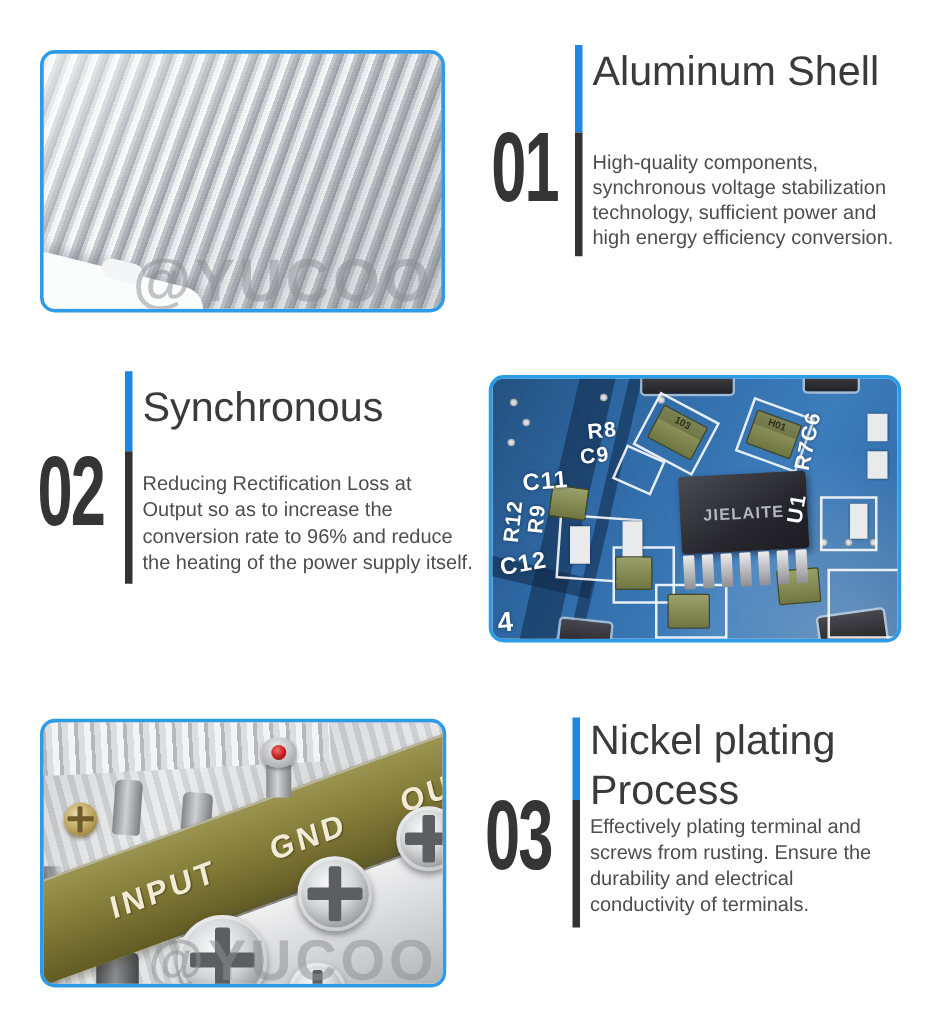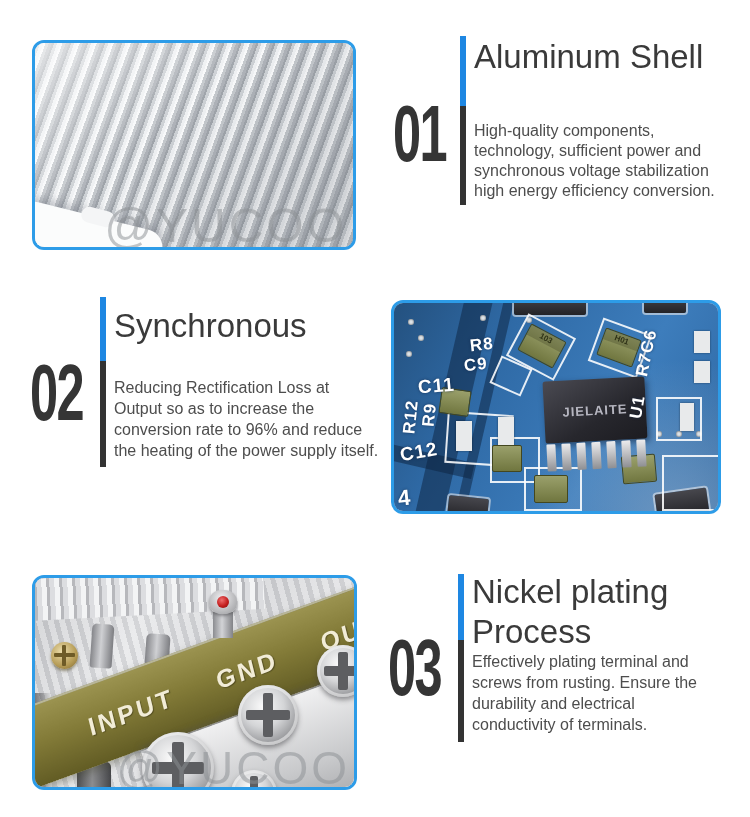--- a/index.html
+++ b/index.html
@@ -5,21 +5,21 @@
   html,body{margin:0;padding:0;background:#fff;}
   .page{position:relative;width:750px;height:817px;background:#fff;overflow:hidden;
         font-family:"Liberation Sans",sans-serif;}
 
   
   .photo{position:absolute;border:3px solid #2d9ce8;border-radius:12px;overflow:hidden;
          box-sizing:border-box;background:#dfe1e4;}
   #photo1{left:32px;top:40px;width:324px;height:210px;}
   #photo2{left:391px;top:300px;width:330px;height:214px;}
   #photo3{left:32px;top:575px;width:325px;height:215px;}
-  .watermark{position:absolute;font-weight:normal;color:rgba(140,143,148,.52);
+  .watermark{position:absolute;font-weight:bold;color:rgba(140,143,148,.52);
              letter-spacing:3px;white-space:nowrap;text-align:center;}
 
   
   .num{position:absolute;font-size:79px;line-height:1;font-weight:bold;color:#353535;
        letter-spacing:-0.03em;transform:scaleX(0.64);transform-origin:0 0;}
   #num1{left:393px;top:94px;}  #num2{left:30px;top:353px;}  #num3{left:388px;top:628px;}
 
   .bar{position:absolute;width:6px;}
   .bar div{width:6px;}
   .bar .blue{background:#1e87e2;}
@@ -140,22 +140,22 @@
     <div class="num" id="num1">01</div>
     <div class="bar" id="bar1">
       <div class="blue"></div>
       <div class="dark"></div>
     </div>
     <div class="title" id="title1">
       <div>Aluminum Shell</div>
     </div>
     <div class="desc" id="desc1">
       <div>High-quality components,</div>
+      <div>synchronous voltage stabilization</div>
       <div>technology, sufficient power and</div>
-      <div>synchronous voltage stabilization</div>
       <div>high energy efficiency conversion.</div>
     </div>
   </div>
 
   <div>
     <div class="num" id="num2">02</div>
     <div class="bar" id="bar2">
       <div class="blue"></div>
       <div class="dark"></div>
     </div>

